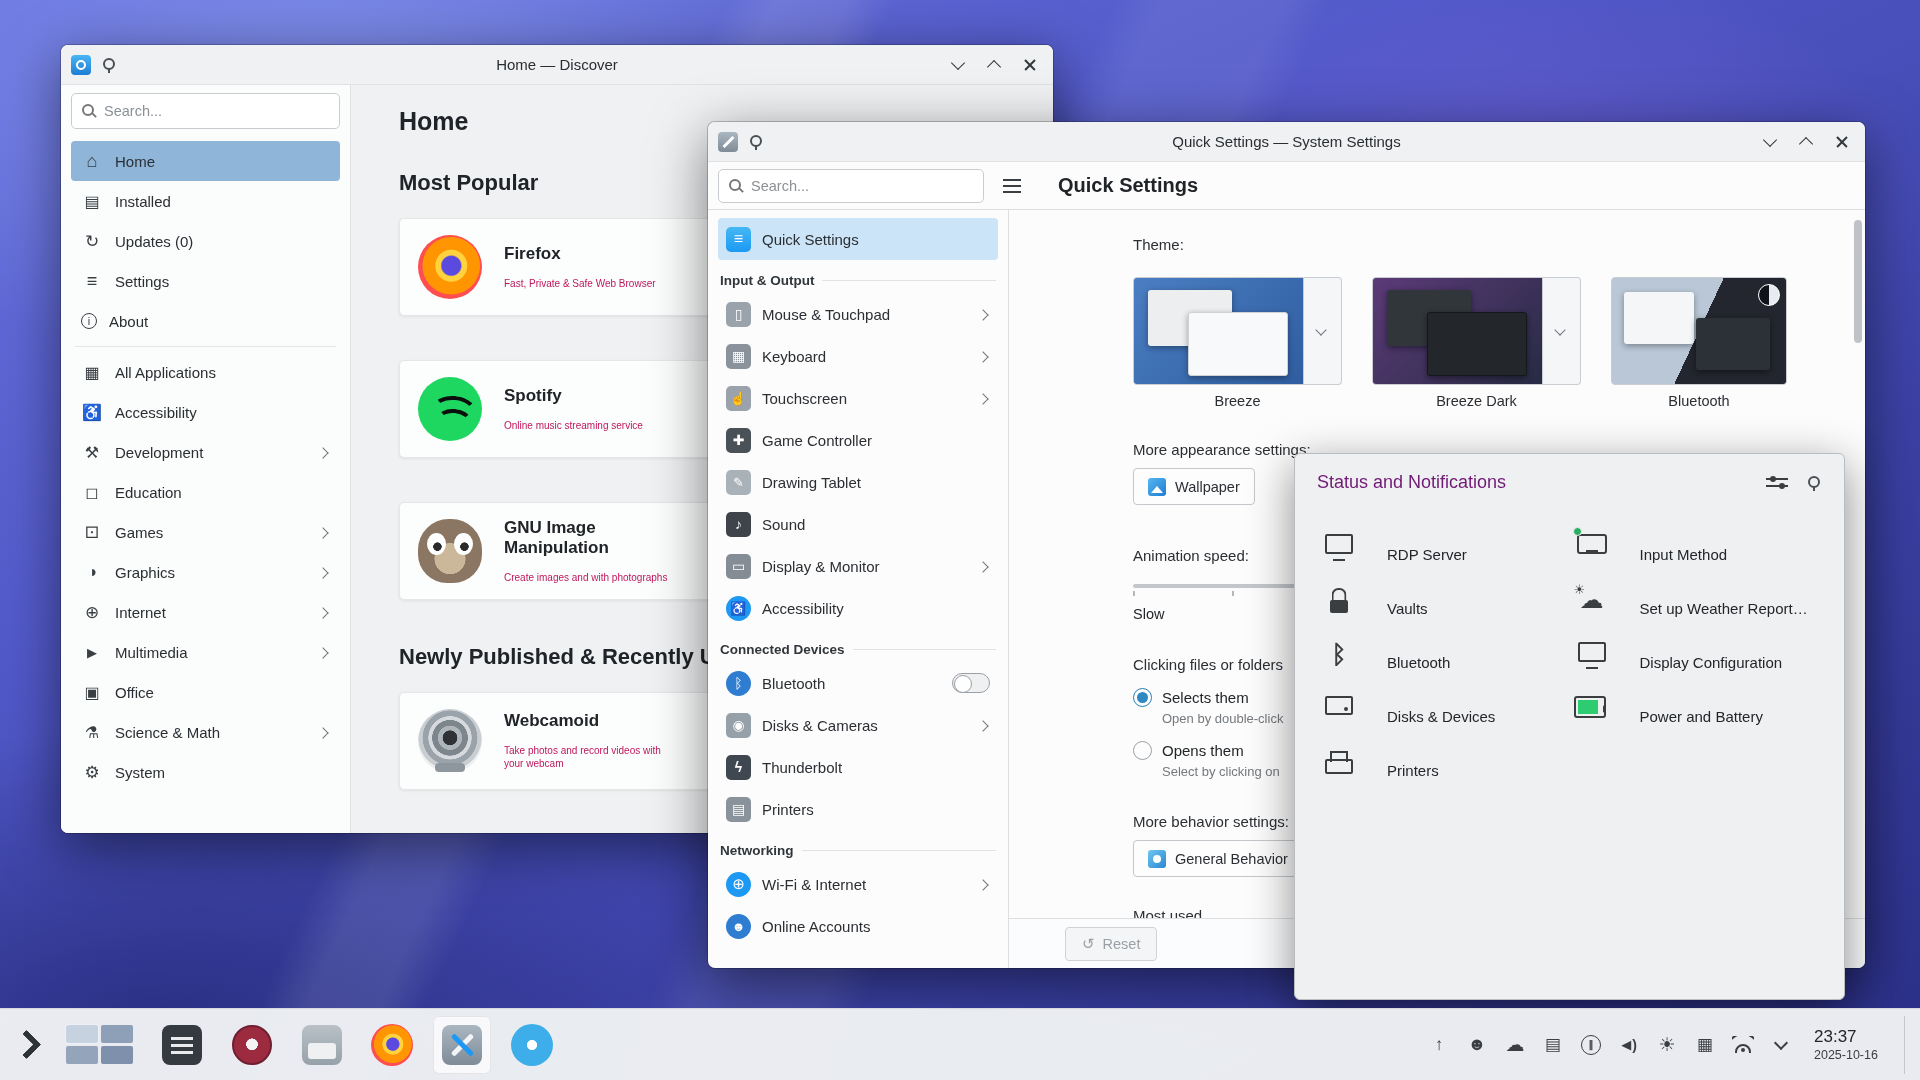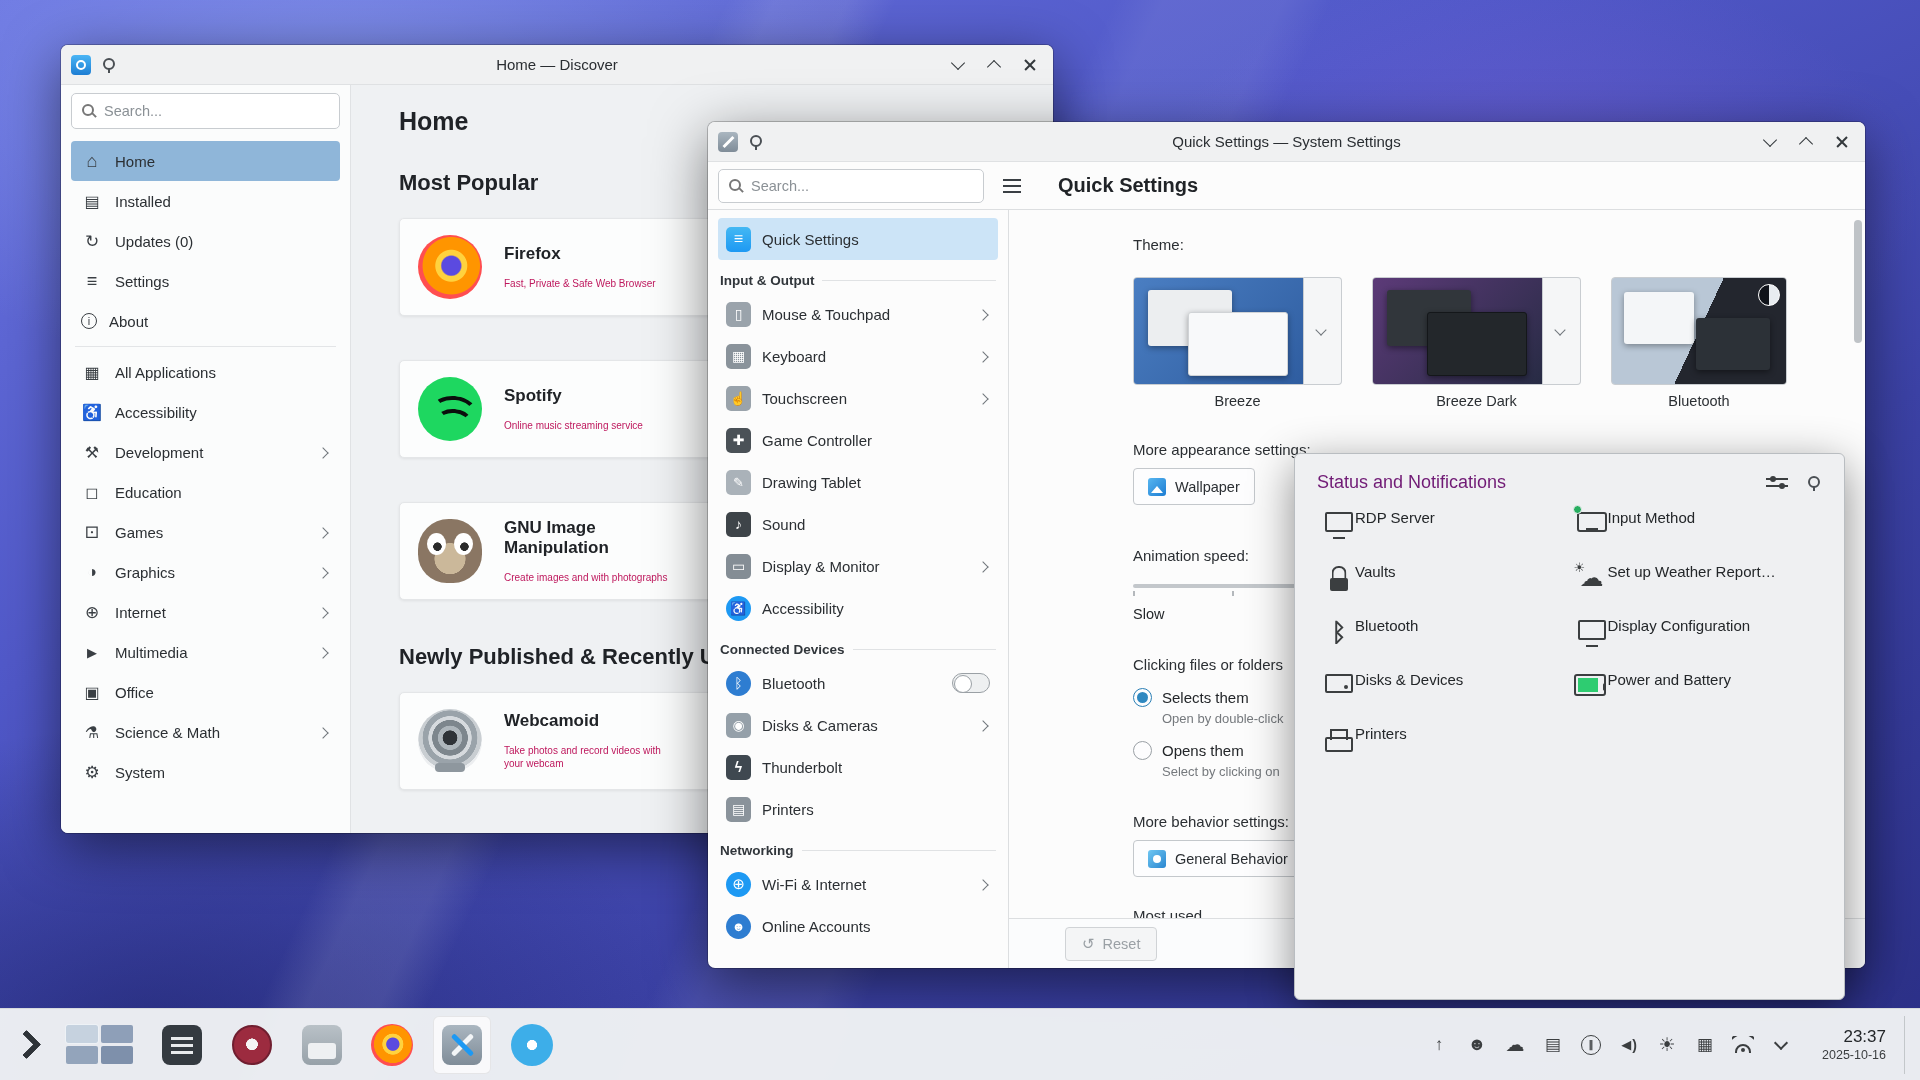--- a/index.html
+++ b/index.html
@@ -164,21 +164,21 @@
 .ss-scroll{position:absolute;right:3px;top:98px;width:8px;height:123px;background:#bfc3c7;border-radius:4px}
 
 .popup{position:absolute;left:1294px;top:453px;width:551px;height:547px;background:#eff0f2;border:1px solid #b9bdc1;border-radius:6px;box-shadow:0 12px 45px rgba(0,0,0,.45);z-index:3;padding:18px 22px}
 .popup header{display:flex;align-items:center;gap:18px}
 .popup h2{font-size:18px;font-weight:normal;flex:1;color:#701a75}
 .cfg{width:22px;height:18px;position:relative}
 .cfg::before,.cfg::after{content:"";position:absolute;left:0;right:0;height:2px;background:#3b3e40}
 .cfg::before{top:4px}.cfg::after{top:11px}
 .cfg i{position:absolute;width:6px;height:6px;border-radius:50%;background:#3b3e40;top:2px;left:4px;box-shadow:9px 7px 0 #3b3e40}
 .pgrid{display:grid;grid-template-columns:1fr 1fr;margin-top:16px}
-.pitem{display:flex;align-items:flex-start;gap:0;height:54px;padding:0 6px;border-radius:4px}
+.pitem{display:flex;align-items:flex-end;gap:32px;height:54px;padding:0 6px;border-radius:4px}
 .picn{width:32px;height:32px;position:relative;display:grid;place-items:center;color:#3b3e40;flex:none}
 .plbl{font-size:15px;color:#232629}
 .dot{position:absolute;left:-3px;top:-4px;width:9px;height:9px;border-radius:50%;background:#27ae60;border:1px solid #eff0f2}
 .i-rdp-server-icon::before,.i-display-config-icon::before{content:"";width:24px;height:16px;border:2.4px solid #3b3e40;border-radius:2px}
 .i-rdp-server-icon::after,.i-display-config-icon::after{content:"";position:absolute;bottom:2px;left:50%;transform:translateX(-50%);width:12px;height:2.4px;background:#3b3e40}
 .i-input-method-icon::before{content:"";width:26px;height:16px;border:2.4px solid #3b3e40;border-radius:3px}
 .i-input-method-icon::after{content:"";position:absolute;bottom:11px;left:50%;transform:translateX(-50%);width:12px;height:2px;background:#3b3e40}
 .i-vaults-icon::before{content:"";position:absolute;bottom:4px;left:50%;transform:translateX(-50%);width:18px;height:13px;background:#3b3e40;border-radius:2px}
 .i-vaults-icon::after{content:"";position:absolute;top:3px;left:50%;transform:translateX(-50%);width:11px;height:11px;border:2.6px solid #3b3e40;border-bottom:none;border-radius:7px 7px 0 0}
 .i-weather-icon{font-size:24px}
@@ -227,21 +227,21 @@
 .i-media-pause-tray-icon::before{content:"∥";font-size:10px;font-weight:bold;line-height:17px;display:block;width:100%;text-align:center}
 .i-volume-tray-icon::before{content:"◀";font-size:13px}
 .i-volume-tray-icon::after{content:")";font-weight:bold;font-size:14px;margin-left:1px}
 .i-brightness-tray-icon::before{content:"☀";font-size:19px}
 .i-keyboard-tray-icon::before{content:"▦"}
 .i-wifi-tray-icon{width:22px;height:17px;overflow:hidden}
 .i-wifi-tray-icon::before{content:"";position:absolute;left:50%;bottom:-14px;transform:translateX(-50%);width:30px;height:30px;border:2px solid #3b3e40;border-radius:50%}
 .i-wifi-tray-icon i{position:absolute;left:50%;bottom:-7px;transform:translateX(-50%);width:16px;height:16px;border:2px solid #3b3e40;border-radius:50%}
 .i-wifi-tray-icon::after{content:"";position:absolute;left:50%;bottom:1px;transform:translateX(-50%);width:4px;height:4px;border-radius:50%;background:#3b3e40}
 .i-expand-tray-icon::before{content:"";display:block;width:8px;height:8px;border-right:2px solid #3b3e40;border-bottom:2px solid #3b3e40;transform:rotate(45deg);margin-top:-3px}
-.clock{text-align:right;padding:0 14px;min-width:100px}
+.clock{text-align:left;padding:0 14px;min-width:100px}
 .time{font-size:17px;color:#232629}
 .date{font-size:12.5px;color:#3b3e40;margin-top:1px}
 .show-desktop{width:10px;height:58px;border-left:1px solid #c3c7ca;margin-left:4px}
 </style>
 </head>
 <body>
 
 <div class="desktop">
 
   <section class="window discover">

